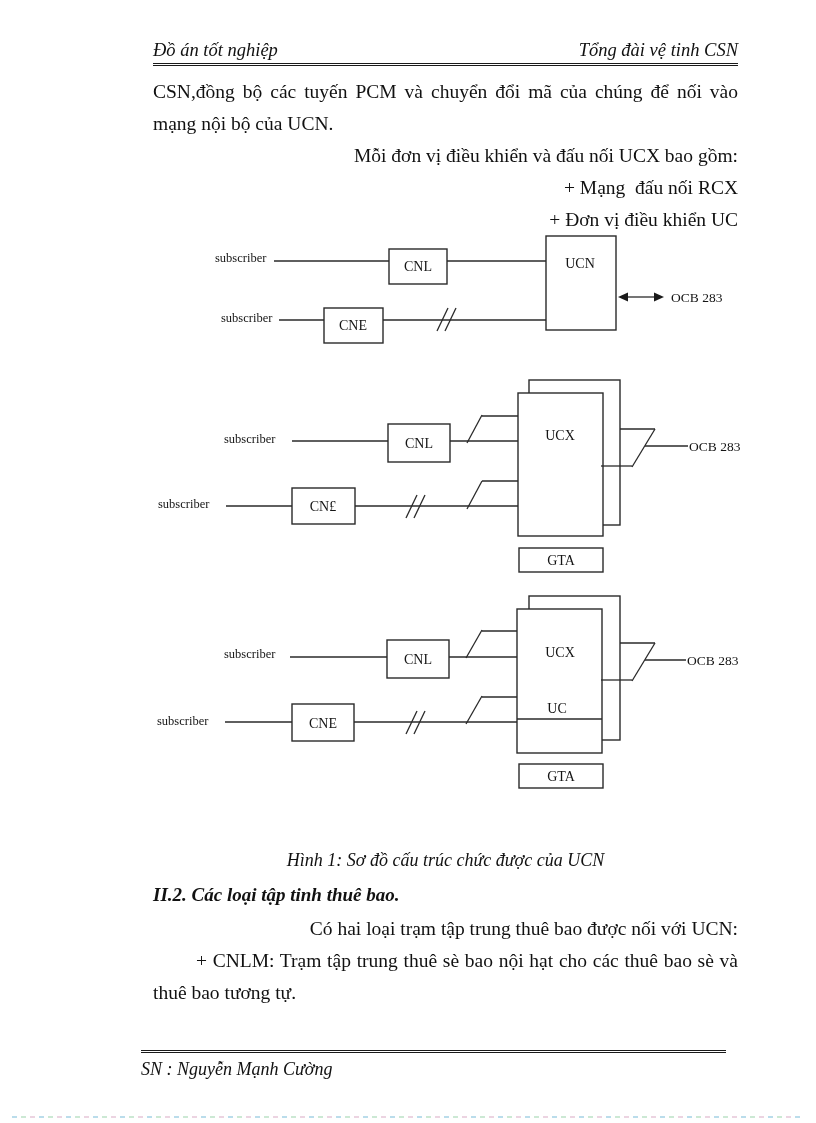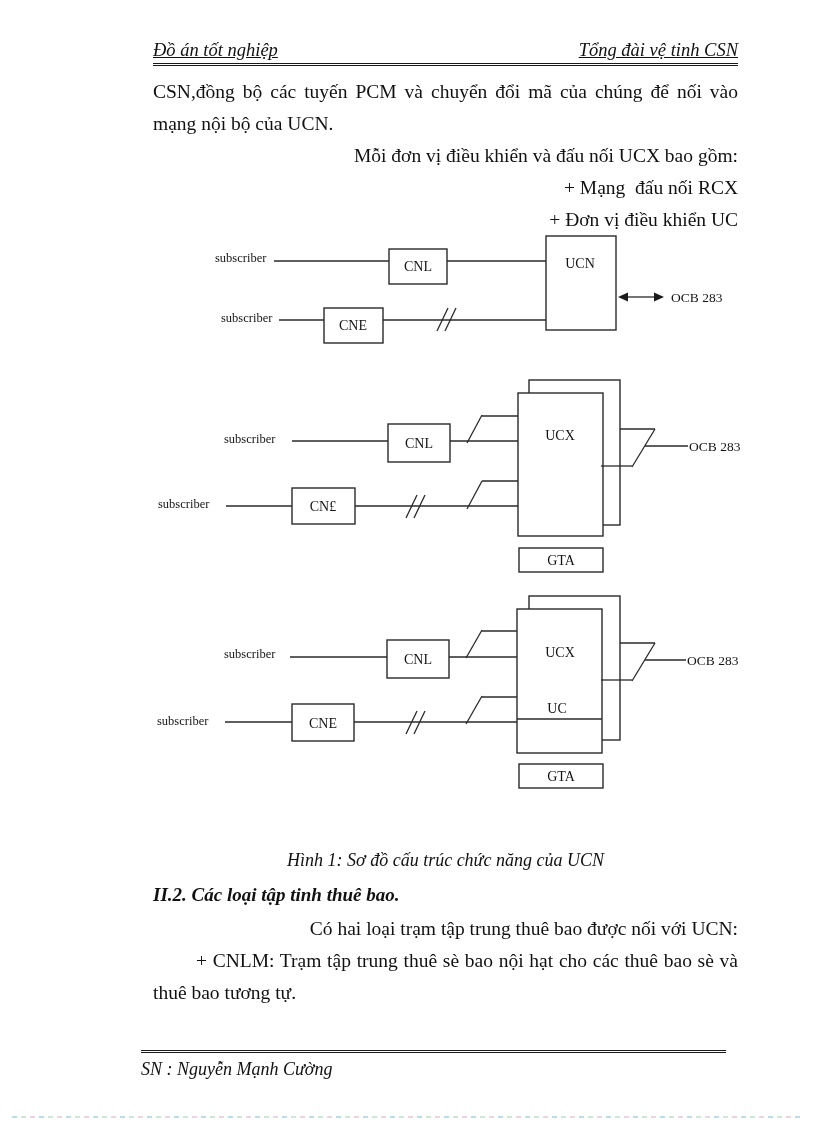--- a/index.html
+++ b/index.html
@@ -12,21 +12,21 @@
     overflow:hidden;
   }
   
   .hdr{
     position:absolute;left:153px;top:40px;width:585px;
     display:flex;justify-content:space-between;
     font-style:italic;font-size:18.5px;
     border-bottom:3px double #1a1a1a;
     padding-bottom:2px;
   }
-  .hdr span{text-decoration:underline;}
+  .hdr span{}
   
   .l{
     position:absolute;left:153px;width:585px;
     height:32px;line-height:32px;
     font-size:19.5px;white-space:pre-wrap;
   }
   .ind{padding-left:43px;width:542px;text-align:right;}
   .just{text-align:justify;text-align-last:justify;white-space:normal;}
   .caption{
     position:absolute;left:153px;top:846px;width:585px;
@@ -168,21 +168,21 @@
       <line x1="601" y1="680" x2="632" y2="680"></line>
       <line x1="632" y1="681" x2="655" y2="643"></line>
       <line x1="645" y1="660" x2="686" y2="660"></line>
       <text class="ocb" x="687" y="665">OCB 283</text>
 
       <rect x="519" y="764" width="84" height="24"></rect>
       <text class="box" x="561" y="781">GTA</text>
     </g>
   </svg>
 
-  <div class="caption">Hình 1: Sơ đồ cấu trúc chức năng của UCN</div>
+  <div class="caption">Hình 1: Sơ đồ cấu trúc chức được của UCN</div>
   <div class="h2">II.2. Các loại tập tinh thuê bao.</div>
 
   <div class="l ind" style="top:913px">Có hai loại trạm tập trung thuê bao được nối với UCN:</div>
   <div class="l ind just" style="top:945px">+ CNLM: Trạm tập trung thuê sè bao nội hạt cho các thuê bao sè và</div>
   <div class="l" style="top:977px">thuê bao tương tự.</div>
 
   <div class="ftr">
     <span>SN : Nguyễn Mạnh Cường</span>
   </div>
 

